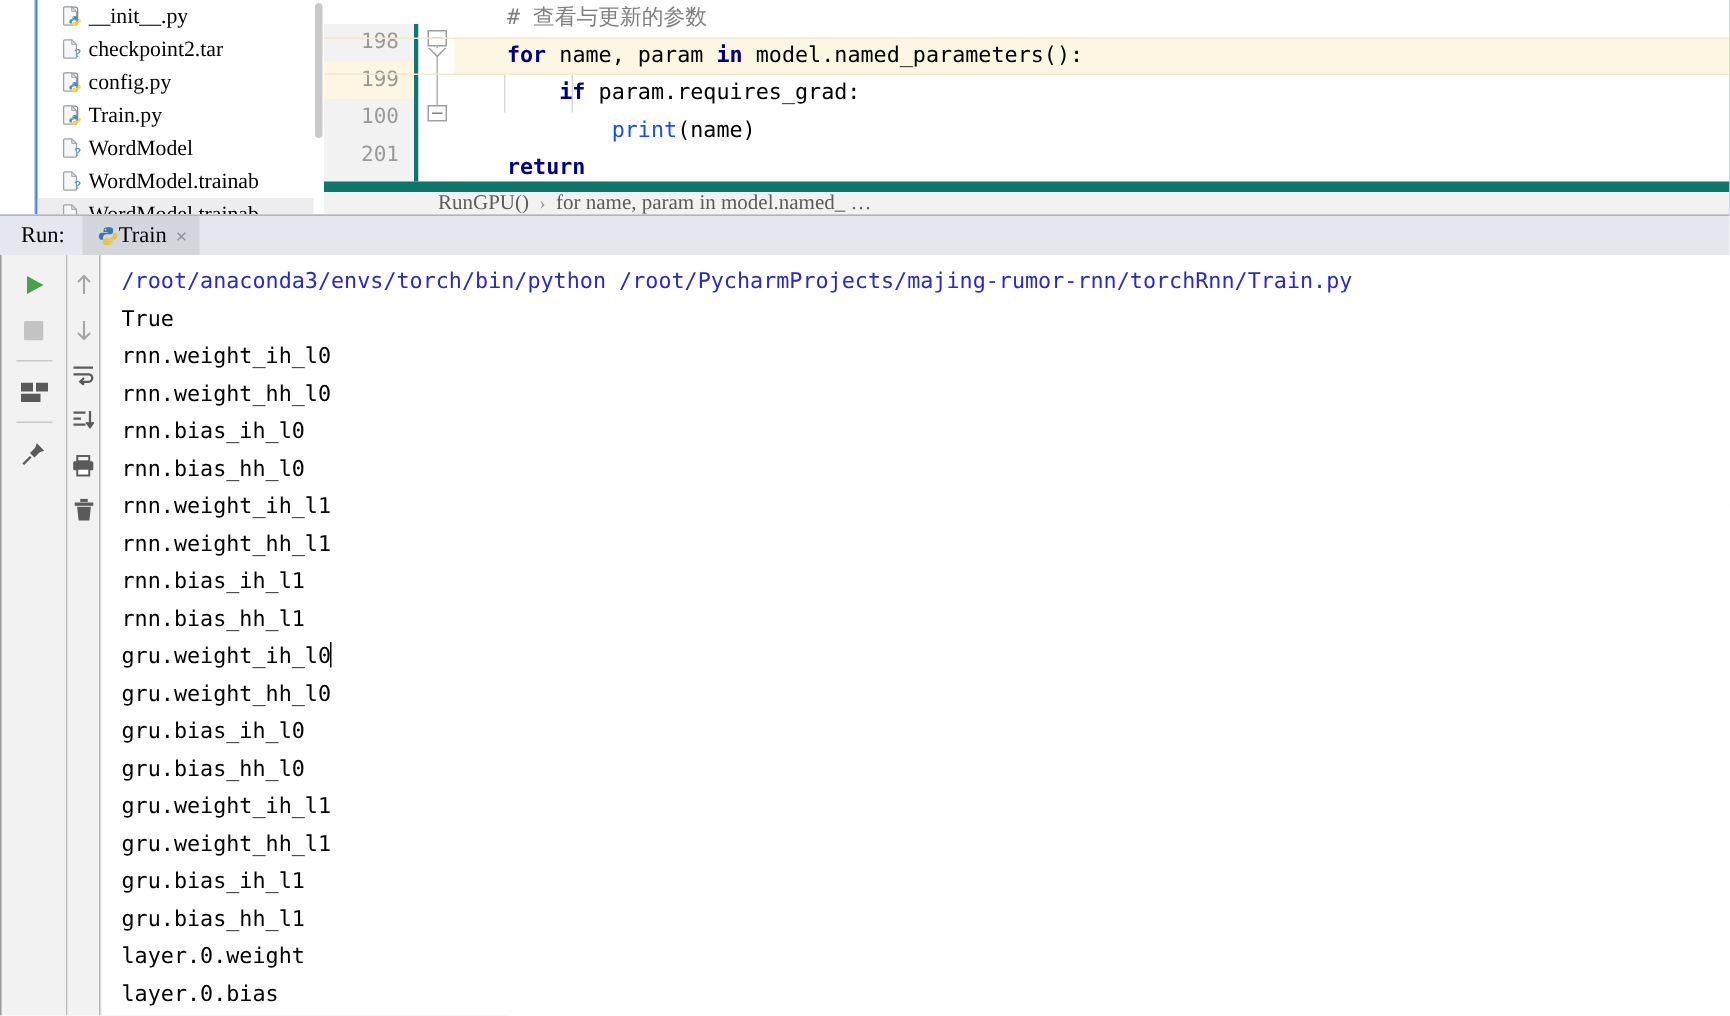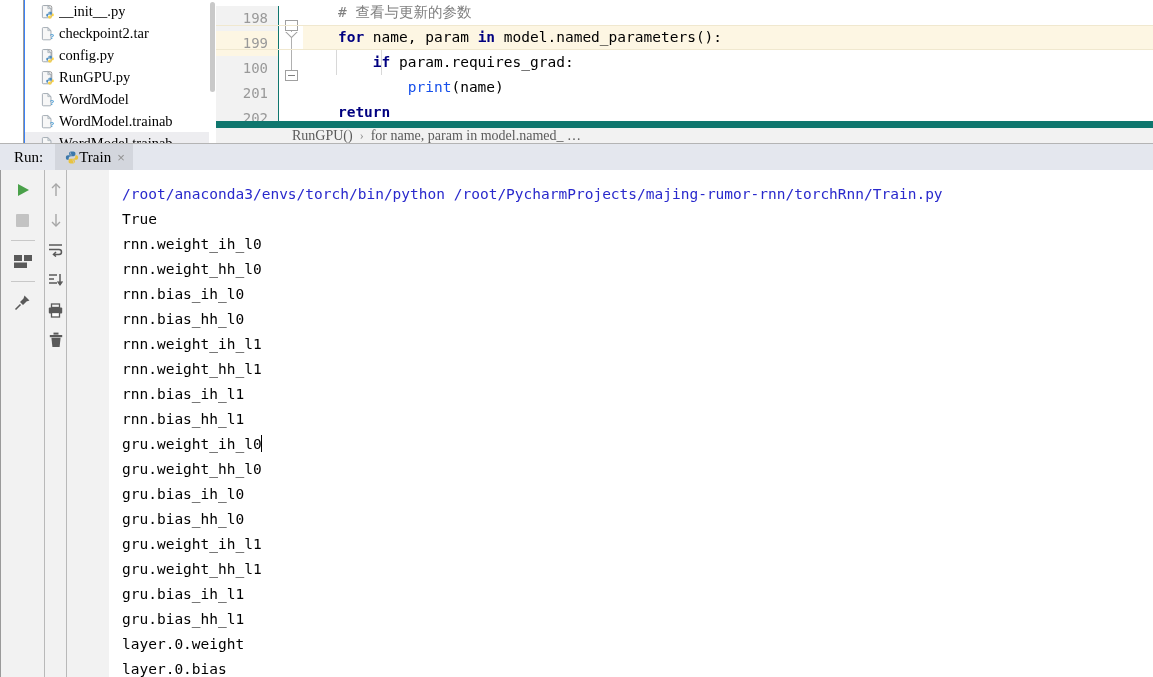--- a/index.html
+++ b/index.html
@@ -91,25 +91,25 @@
   #editor {
     position: absolute;
     left: 216px; top: 0;
     width: 937px;
     height: 143px;
     background: #ffffff;
     overflow: hidden;
   }
   #gutter {
     position: absolute;
-    left: 0; top: 6px;
+    left: 0; top: 16px;
     width: 63px;
     height: 121px;
     background: #f2f2f2;
-    border-right: 1px solid #0f766e;
+    border-right: 3px solid #0f766e;
     box-sizing: border-box;
   }
   .ln {
     height: 25px;
     line-height: 25px;
     text-align: right;
     padding-right: 10px;
     color: #999999;
     font-family: "DejaVu Sans Mono", monospace;
     font-size: 14px;
@@ -292,26 +292,25 @@
   }
 
   
   #console {
     position: absolute;
     left: 68px; top: 27px;
     right: 0;
     height: 507px;
     background: #ffffff;
     overflow: hidden;
-    padding: 12px 0 0 13px;
+    padding: 6px 0 0 13px;
     box-sizing: border-box;
     font-family: "DejaVu Sans Mono", monospace;
     font-size: 14.5px;
     line-height: 25px;
-    margin-left: 41px;
   }
   .out-line { white-space: pre; color: #000000; position: relative; }
   .out-line.link { color: #2929cc; }
   .caret {
     display: inline-block;
     width: 1px;
     height: 17px;
     background: #000000;
     vertical-align: -3px;
     margin-left: -1px;
@@ -355,21 +354,21 @@
           <span class="tree-label">config.py</span>
         </div>
         <div class="tree-row">
           <span class="file-icon"><svg width="14" height="15" viewBox="0 0 16 16">
               <path d="M3 1.4h7.5a1.8 1.8 0 0 1 1.8 1.8v9.4a1.8 1.8 0 0 1-1.8 1.8H3z" fill="#fff" stroke="#8a8a8a" stroke-width="1"></path>
               <path d="M2.6 1.2h5.2l3.6 3.6v9.4a1 1 0 0 1-1 1H2.6a1 1 0 0 1-1-1V2.2a1 1 0 0 1 1-1z" fill="#f7f7f7" stroke="#9aa4ad" stroke-width="1"></path>
               <path d="M7.8 1.3v3.4h3.4z" fill="#d7dde2" stroke="#9aa4ad" stroke-width=".7"></path>
               <path d="M10.2 8.2c-1.1 0-1.9.4-1.9 1.2v1h2v.3H7.4c-.9 0-1.4.6-1.4 1.6s.4 1.6 1.2 1.6h.7v-1.1c0-.8.7-1.4 1.5-1.4h1.8c.7 0 1.2-.5 1.2-1.2v-.7c0-.7-.6-1.2-1.3-1.2h-.9zm-1 .6c.2 0 .4.2.4.4s-.2.4-.4.4-.4-.2-.4-.4.2-.4.4-.4z" fill="#4b8bbe"></path>
               <path d="M10.4 16c1.1 0 1.9-.4 1.9-1.2v-1h-2v-.3h2.9c.9 0 1.4-.6 1.4-1.6s-.4-1.6-1.2-1.6h-.7v1.1c0 .8-.7 1.4-1.5 1.4H9.4c-.7 0-1.2.5-1.2 1.2v.7c0 .7.6 1.2 1.3 1.2h.9zm1-.6c-.2 0-.4-.2-.4-.4s.2-.4.4-.4.4.2.4.4-.2.4-.4.4z" fill="#ffd43b"></path>
             </svg></span>
-          <span class="tree-label">RunGPU.py</span>
+          <span class="tree-label">Train.py</span>
         </div>
         <div class="tree-row">
           <span class="file-icon"><svg width="14" height="15" viewBox="0 0 16 16">
               <path d="M2.6 1.2h5.2l3.6 3.6v9.4a1 1 0 0 1-1 1H2.6a1 1 0 0 1-1-1V2.2a1 1 0 0 1 1-1z" fill="#f7f7f7" stroke="#9aa4ad" stroke-width="1"></path>
               <path d="M7.8 1.3v3.4h3.4z" fill="#d7dde2" stroke="#9aa4ad" stroke-width=".7"></path>
               <text x="9.6" y="14.4" font-family="Liberation Sans, sans-serif" font-size="9" fill="#4b9cd3" font-weight="bold">?</text>
             </svg></span>
           <span class="tree-label">WordModel</span>
         </div>
         <div class="tree-row">

